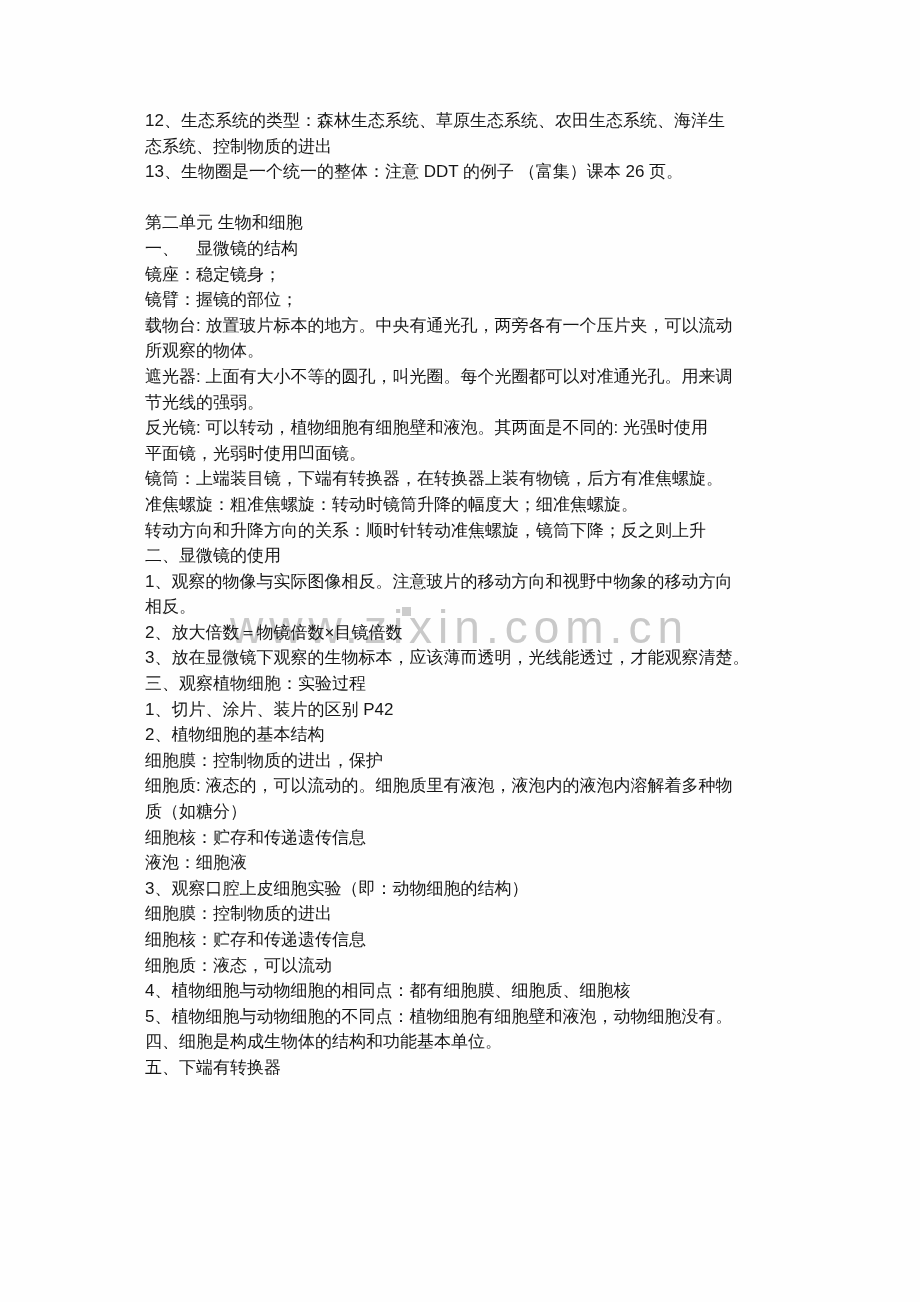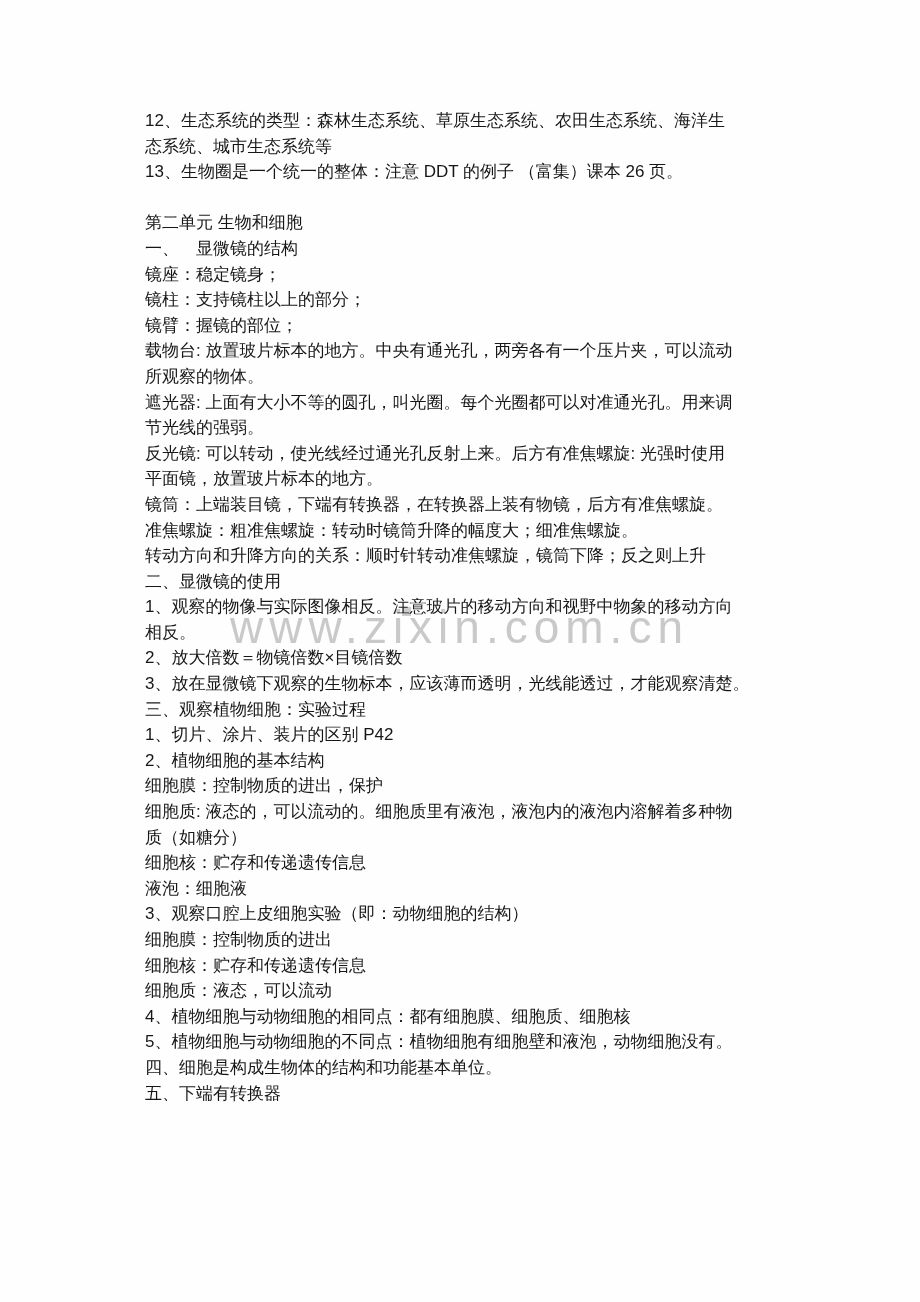--- a/index.html
+++ b/index.html
@@ -52,34 +52,33 @@
   }
 </style>
 </head>
 <body>
 
 <div class="page">
   <div class="watermark" style="color: rgb(201, 201, 201);">www.zixin.com.cn</div>
   <div class="artifact-dot"></div>
   <div class="textblock" style="color: rgb(22, 22, 22);">
       <div class="line">12、生态系统的类型：森林生态系统、草原生态系统、农田生态系统、海洋生</div>
-      <div class="line">态系统、城市生态系统等</div>
+      <div class="line">态系统、控制物质的进出</div>
       <div class="line">13、生物圈是一个统一的整体：注意 DDT 的例子 （富集）课本 26 页。</div>
       <div class="line"></div>
       <div class="line">第二单元 生物和细胞</div>
       <div class="line">一、　显微镜的结构</div>
       <div class="line">镜座：稳定镜身；</div>
-      <div class="line">镜柱：支持镜柱以上的部分；</div>
       <div class="line">镜臂：握镜的部位；</div>
       <div class="line">载物台: 放置玻片标本的地方。中央有通光孔，两旁各有一个压片夹，可以流动</div>
       <div class="line">所观察的物体。</div>
       <div class="line">遮光器: 上面有大小不等的圆孔，叫光圈。每个光圈都可以对准通光孔。用来调</div>
       <div class="line">节光线的强弱。</div>
-      <div class="line">反光镜: 可以转动，使光线经过通光孔反射上来。后方有准焦螺旋: 光强时使用</div>
-      <div class="line">平面镜，放置玻片标本的地方。</div>
+      <div class="line">反光镜: 可以转动，植物细胞有细胞壁和液泡。其两面是不同的: 光强时使用</div>
+      <div class="line">平面镜，光弱时使用凹面镜。</div>
       <div class="line">镜筒：上端装目镜，下端有转换器，在转换器上装有物镜，后方有准焦螺旋。</div>
       <div class="line">准焦螺旋：粗准焦螺旋：转动时镜筒升降的幅度大；细准焦螺旋。</div>
       <div class="line">转动方向和升降方向的关系：顺时针转动准焦螺旋，镜筒下降；反之则上升</div>
       <div class="line">二、显微镜的使用</div>
       <div class="line">1、观察的物像与实际图像相反。注意玻片的移动方向和视野中物象的移动方向</div>
       <div class="line">相反。</div>
       <div class="line">2、放大倍数＝物镜倍数×目镜倍数</div>
       <div class="line">3、放在显微镜下观察的生物标本，应该薄而透明，光线能透过，才能观察清楚。</div>
       <div class="line">三、观察植物细胞：实验过程</div>
       <div class="line">1、切片、涂片、装片的区别 P42</div>

